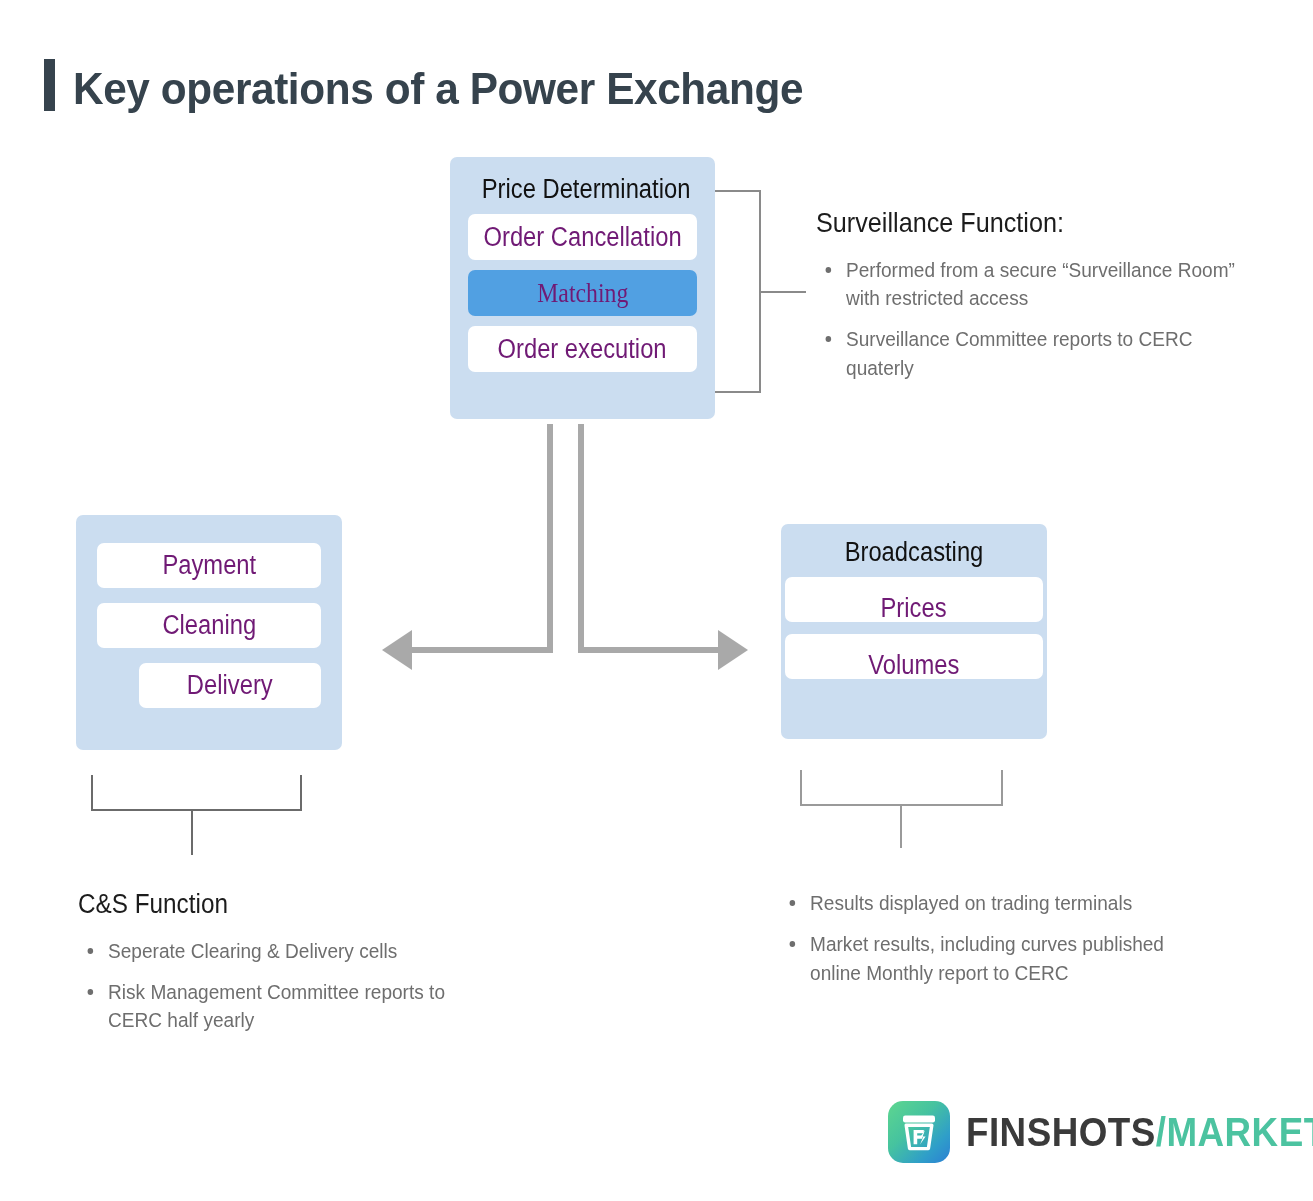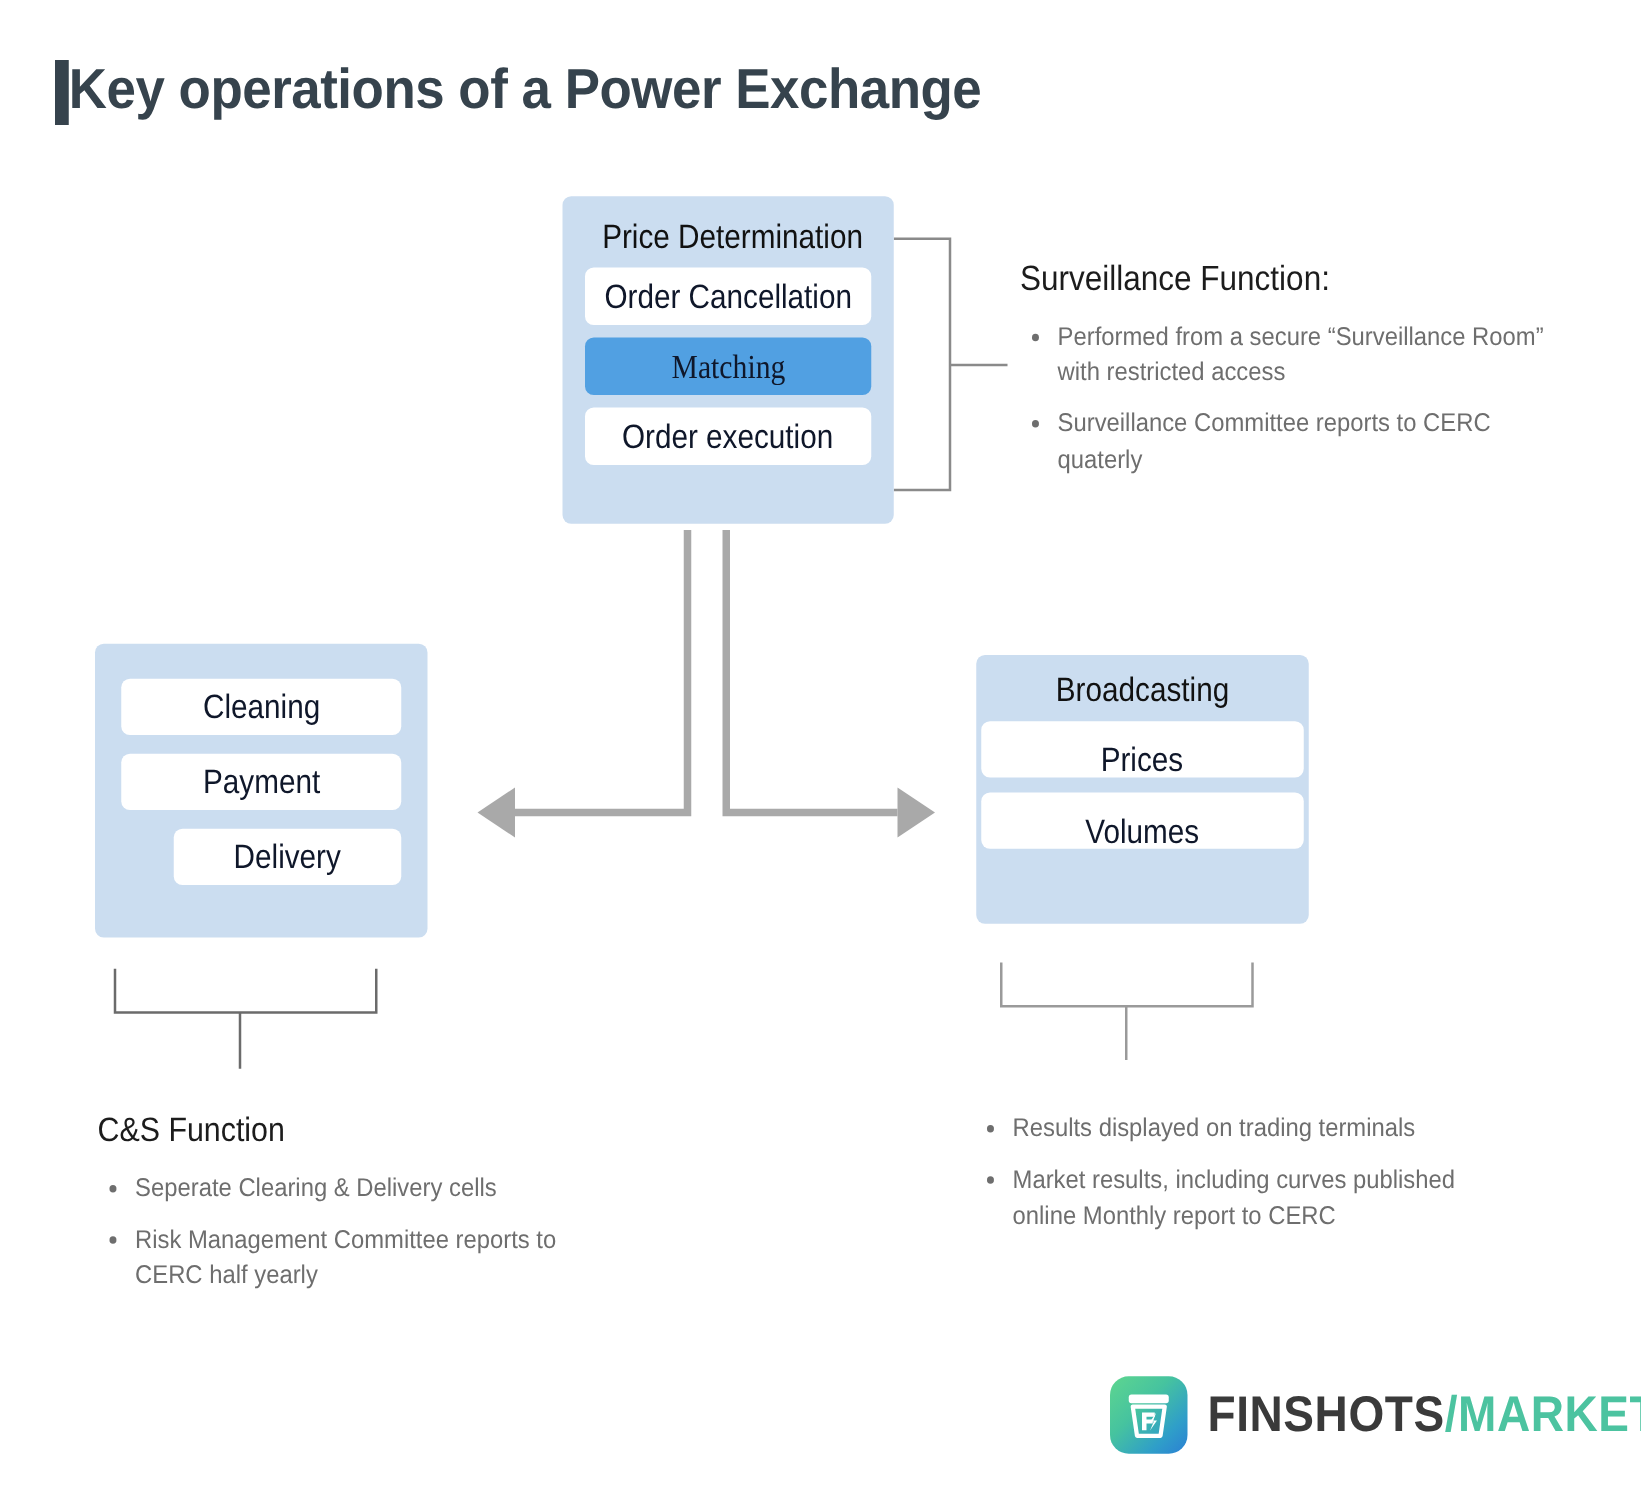--- a/index.html
+++ b/index.html
@@ -14,24 +14,24 @@
     position: relative;
     overflow: hidden;
     font-family: "Liberation Sans", "DejaVu Sans", sans-serif;
     -webkit-font-smoothing: antialiased;
   }
 
   
   .title-row {
     position: absolute;
     left: 44px;
-    top: 48px;
+    top: 59px;
     display: flex;
-    align-items: flex-start;
-    gap: 0;
+    align-items: flex-end;
+    gap: 18px;
   }
   .title-accent {
     width: 11px;
     height: 52px;
     background: #36434d;
     flex: none;
   }
   .title-text {
     font-size: 45px;
     font-weight: 700;
@@ -55,21 +55,21 @@
     color: #111111;
     font-size: 27px;
     line-height: 1.05;
     transform: scaleX(0.88);
     white-space: nowrap;
   }
   .chip {
     background: #ffffff;
     border-radius: 7px;
     text-align: center;
-    color: #0f172a;
+    color: #701a75;
     font-size: 27px;
     line-height: 1.05;
     display: flex;
     align-items: center;
     justify-content: center;
     box-sizing: border-box;
   }
   .chip span {
     transform: scaleX(0.88);
     white-space: nowrap;
@@ -239,24 +239,24 @@
   <div class="chip highlight">
     <span>Matching</span>
   </div>
   <div class="chip">
     <span>Order execution</span>
   </div>
 </div>
 
 <div class="panel" id="panel-cs">
   <div class="chip">
+    <span>Payment</span>
+  </div>
+  <div class="chip">
     <span>Cleaning</span>
-  </div>
-  <div class="chip">
-    <span>Payment</span>
   </div>
   <div class="chip">
     <span>Delivery</span>
   </div>
 </div>
 
 <div class="panel" id="panel-broadcast">
   <div class="panel-heading">Broadcasting</div>
   <div class="chip">
     <span>Prices</span>

